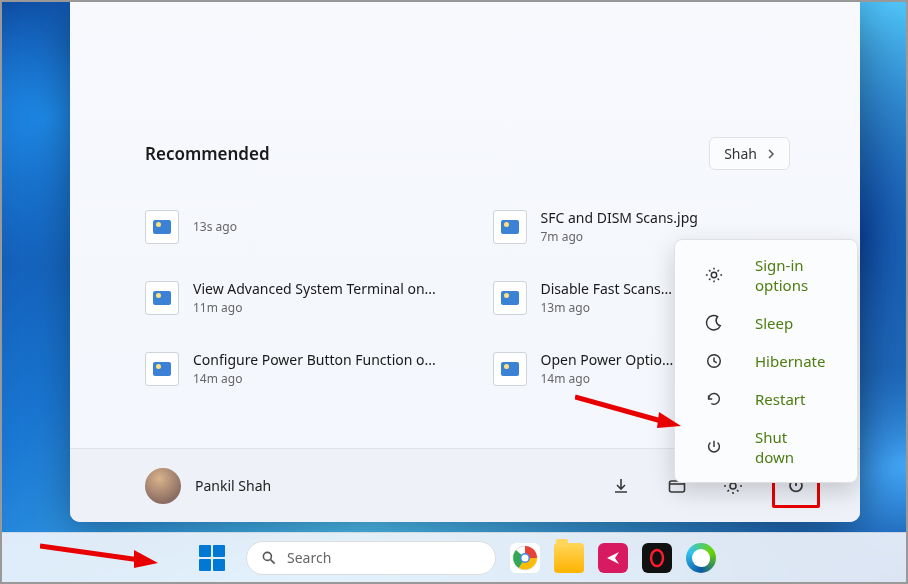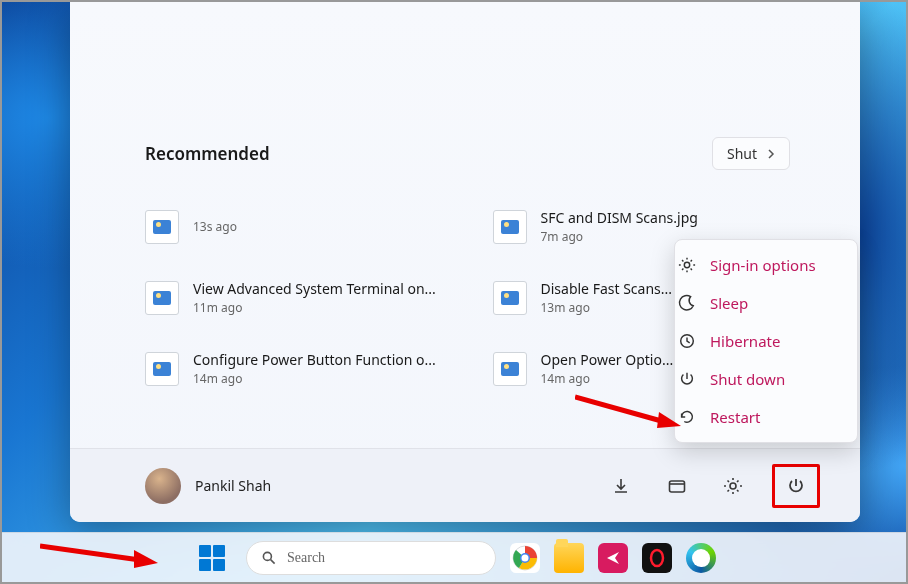--- a/index.html
+++ b/index.html
@@ -58,40 +58,40 @@
 .user-name { font-size: 14px; color: #222; }
 .footer-actions { display: flex; align-items: center; gap: 22px; }
 .footer-btn { width: 34px; height: 34px; display: flex; align-items: center; justify-content: center; cursor: pointer; border-radius: 4px; color: #3a3a3a; }
 .power-highlight { border: 3px solid #e80000; width: 48px; height: 44px; border-radius: 2px; }
 .power-menu {
   position: absolute; right: 48px; top: 237px; width: 184px;
   background: #fbfcfe; border: 1px solid #e0e0e5; border-radius: 8px;
   box-shadow: 0 8px 24px rgba(0,0,0,0.18);
   padding: 6px 0;
 }
-.pm-item { display: flex; align-items: center; gap: 14px; padding: 9px 3px; font-size: 15px; color: #be185d; cursor: pointer; }
+.pm-item { display: flex; align-items: center; gap: 32px; padding: 9px 30px; font-size: 15px; color: #4d7c0f; cursor: pointer; }
 .pm-item svg { flex-shrink: 0; }
 .taskbar {
   position: absolute; left: 0; right: 0; bottom: 0; height: 50px;
   background: rgba(243,246,252,0.9); backdrop-filter: blur(10px);
   border-top: 1px solid rgba(0,0,0,0.08);
   display: flex; align-items: center; justify-content: center; gap: 14px;
 }
 .start-btn {
   width: 40px; height: 40px; display: flex; align-items: center; justify-content: center;
   cursor: pointer; border-radius: 4px;
 }
 .win-logo {
   width: 26px; height: 26px; display: grid; grid-template-columns: 1fr 1fr; grid-template-rows: 1fr 1fr; gap: 2px;
 }
 .win-logo div { background: #0078d4; border-radius: 1px; }
 .search-box {
   width: 250px; height: 34px; background: #fff; border: 1px solid #ddd;
   border-radius: 18px; display: flex; align-items: center; gap: 10px;
-  padding: 0 14px; cursor: text; font-family: Liberation Serif, serif;
+  padding: 0 14px; cursor: text;
 }
 .search-box svg { stroke: #555; }
 .search-ph { color: #666; font-size: 14px; }
 .tb-icon { width: 30px; height: 30px; border-radius: 6px; cursor: pointer; display:flex; align-items:center; justify-content:center; }
 .chrome-ico { background: #fff; }
 .chrome-ico svg circle:nth-child(1) { fill:#fff; stroke:#dadce0;}
 .explorer-ico { background: linear-gradient(180deg,#ffd65a 0%, #ffb300 100%); border-radius: 4px; position:relative;}
 .explorer-ico::before{content:"";position:absolute;top:-4px;left:2px;width:12px;height:8px;background:#ffd65a;border-radius:2px 2px 0 0;}
 .snap-ico { background:#d81b60; color:#fff; font-size:16px;}
 .opera-ico{ background:#111;}
@@ -106,21 +106,21 @@
 </head>
 <body>
 
 <div class="wallpaper-swirl"></div>
 
 <div class="start-panel">
   <div class="recommended-area">
     <div class="rec-header">
       <div class="rec-title">Recommended</div>
       <div class="more-btn">
-        <span>Shut</span>
+        <span>Shah</span>
         <svg width="8" height="12" viewBox="0 0 8 12" fill="none">
             <path d="M2 2 L6 6 L2 10" stroke-width="1.5"></path>
           </svg>
       </div>
     </div>
     <div class="rec-grid">
       <div class="rec-item">
         <div class="file-thumb">
             <div class="img-glyph"></div>
           </div>
@@ -225,31 +225,31 @@
   </div>
   <div class="pm-item">
     <svg width="18" height="18" viewBox="0 0 20 20" fill="none" stroke="#333" stroke-width="1.6">
         <circle cx="10" cy="10" r="7"></circle>
         <path d="M10 6 V10 L13 12"></path>
       </svg>
     <span>Hibernate</span>
   </div>
   <div class="pm-item">
     <svg width="18" height="18" viewBox="0 0 20 20" fill="none" stroke="#333" stroke-width="1.6">
+        <path d="M4 10 A6 6 0 1 1 7 15"></path>
+        <path d="M4 6 V10 H8"></path>
+      </svg>
+    <span>Restart</span>
+  </div>
+  <div class="pm-item">
+    <svg width="18" height="18" viewBox="0 0 20 20" fill="none" stroke="#333" stroke-width="1.6">
         <path d="M10 3 V10"></path>
         <path d="M6 5 A6 6 0 1 0 14 5"></path>
       </svg>
     <span>Shut down</span>
-  </div>
-  <div class="pm-item">
-    <svg width="18" height="18" viewBox="0 0 20 20" fill="none" stroke="#333" stroke-width="1.6">
-        <path d="M4 10 A6 6 0 1 1 7 15"></path>
-        <path d="M4 6 V10 H8"></path>
-      </svg>
-    <span>Restart</span>
   </div>
 </div>
 
 <div class="taskbar">
   <div class="start-btn">
     <div class="win-logo">
         <div></div>
         <div></div>
         <div></div>
         <div></div>

